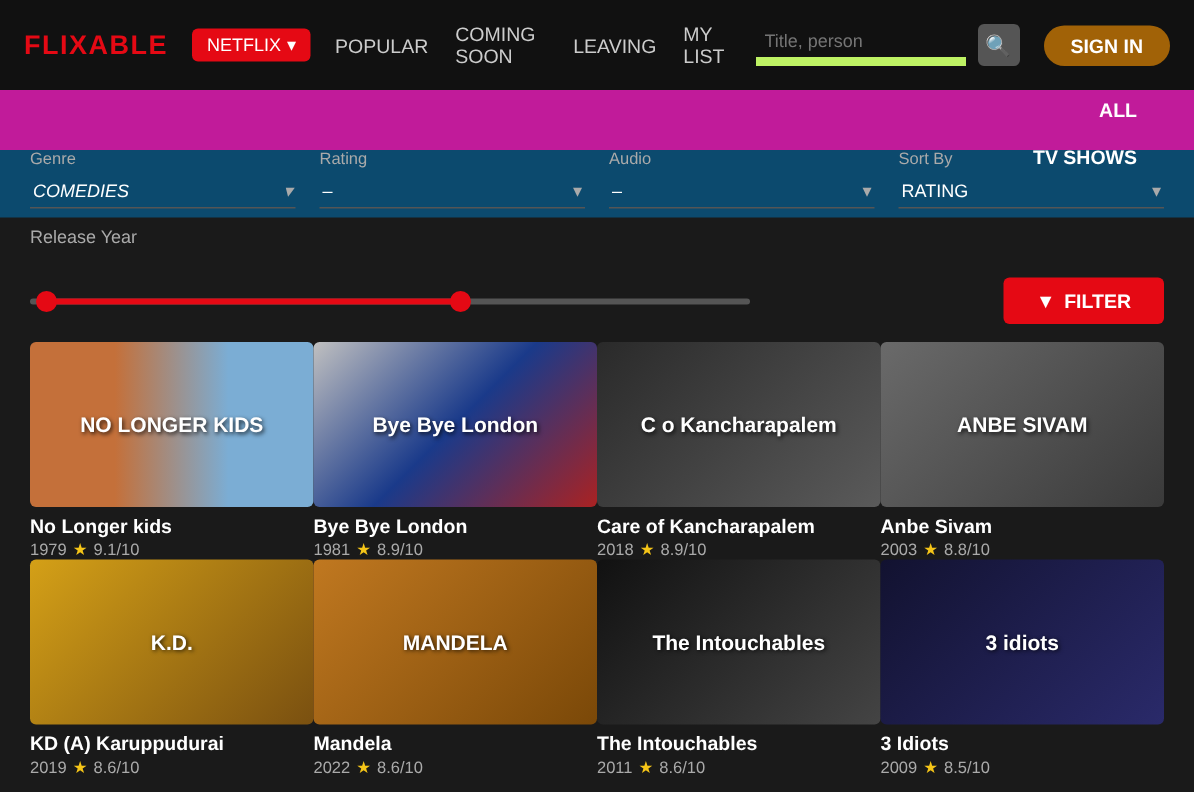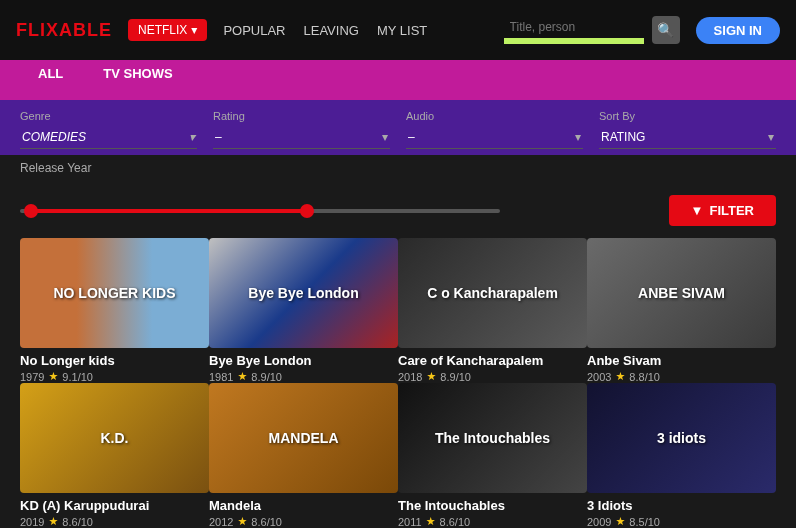--- a/index.html
+++ b/index.html
@@ -73,58 +73,59 @@
       width: 28px;
       height: 28px;
       border-radius: 4px;
       cursor: pointer;
       font-size: 14px;
       display: flex;
       align-items: center;
       justify-content: center;
     }
     .sign-in-btn {
-      background: #3b82f6;
+      background: #a16207;
       color: #fff;
       border: none;
       border-radius: 20px;
       padding: 6px 18px;
       font-size: 13px;
       cursor: pointer;
       font-weight: bold;
     }
 
     
     .tabs-bar {
       background: #c11b9a;
       display: flex;
-      align-items: flex-start;
+      align-items: flex-end;
       padding: 0 20px;
       height: 40px;
       gap: 4px;
+      flex-direction: column;
     }
     .tab {
       padding: 6px 18px;
       border-radius: 3px;
       font-size: 13px;
       font-weight: bold;
       cursor: pointer;
       color: #fff;
     }
     .tab.active {
       background: #111;
     }
 
     
     .filters-row {
       display: flex;
       align-items: flex-end;
-      padding: 10px 20px 6px;
+      padding: 0 20px 6px;
       gap: 16px;
-      background: #4c1d95;
+      background: #0c4a6e;
     }
     .filter-group {
       display: flex;
       flex-direction: column;
       gap: 4px;
       flex: 1;
     }
     .filter-label {
       font-size: 11px;
       color: #aaa;
@@ -244,20 +245,21 @@
 <body>
 
 <div class="header">
   <span class="logo">FLIXABLE</span>
   <button class="netflix-btn">
     <span>NETFLIX</span>
     <span>▾</span>
   </button>
   <nav class="nav-links">
     <a class="nav-link">POPULAR</a>
+    <a class="nav-link">COMING SOON</a>
     <a class="nav-link">LEAVING</a>
     <a class="nav-link">MY LIST</a>
   </nav>
   <div class="search-area">
     <input class="search-input" type="text" placeholder="Title, person" style="">
     <button class="search-btn">
       <span>🔍</span>
     </button>
   </div>
   <button class="sign-in-btn">SIGN IN</button>
@@ -370,21 +372,21 @@
         <span class="star-icon">★</span>
         <span>8.6/10</span>
       </div>
     </div>
     <div class="movie-card">
       <div class="movie-poster" style="background: linear-gradient(135deg, rgb(192, 120, 32) 0%, rgb(122, 72, 8) 100%); display: flex; align-items: center; justify-content: center; position: relative;">
         <div class="poster-text-center">MANDELA</div>
       </div>
       <div class="movie-title">Mandela</div>
       <div class="movie-meta">
-        <span>2012</span>
+        <span>2022</span>
         <span class="star-icon">★</span>
         <span>8.6/10</span>
       </div>
     </div>
     <div class="movie-card">
       <div class="movie-poster" style="background: linear-gradient(135deg, rgb(17, 17, 17) 0%, rgb(68, 68, 68) 100%); display: flex; align-items: center; justify-content: center; position: relative;">
         <div class="poster-text-center">The Intouchables</div>
       </div>
       <div class="movie-title">The Intouchables</div>
       <div class="movie-meta">

